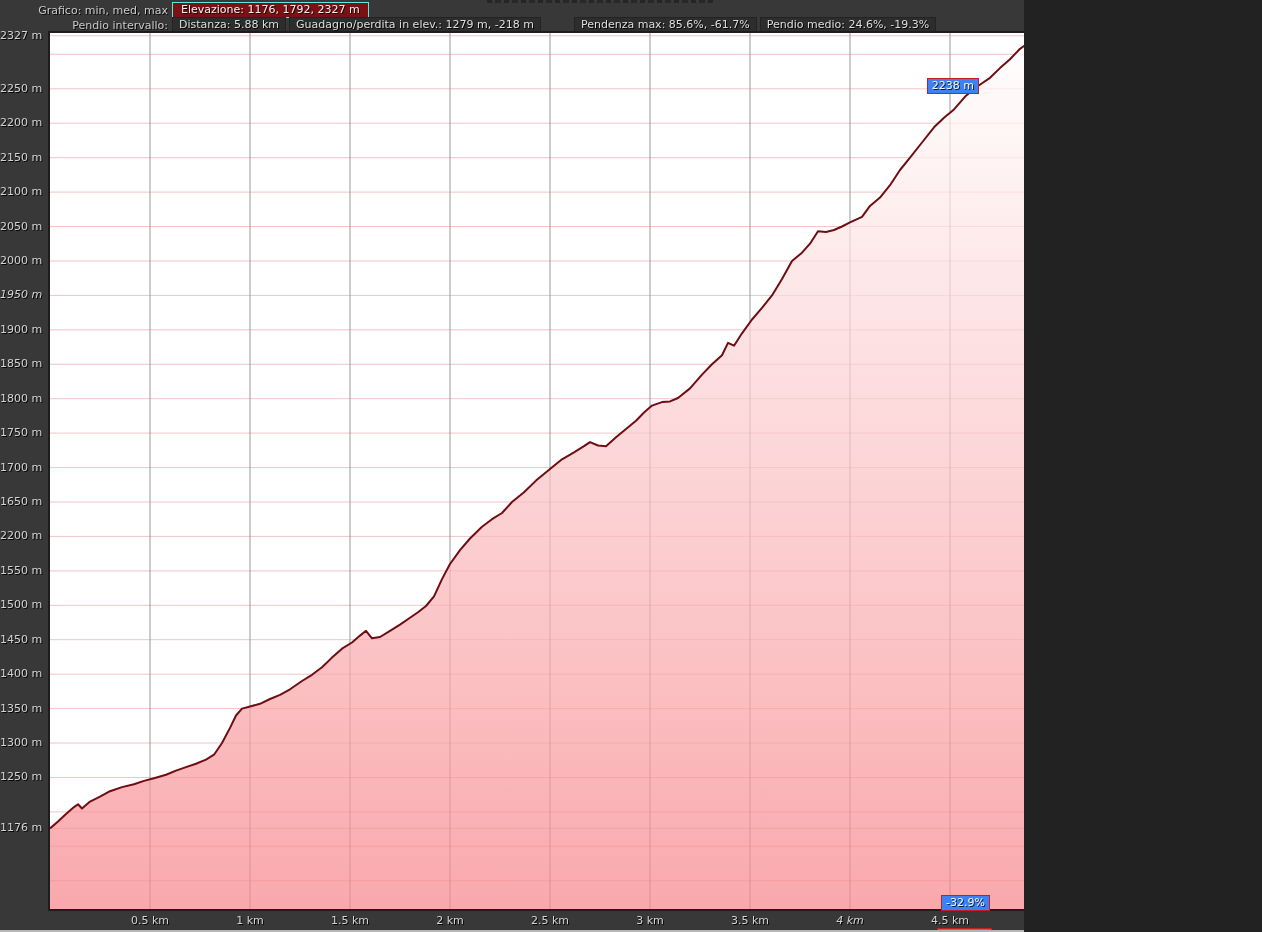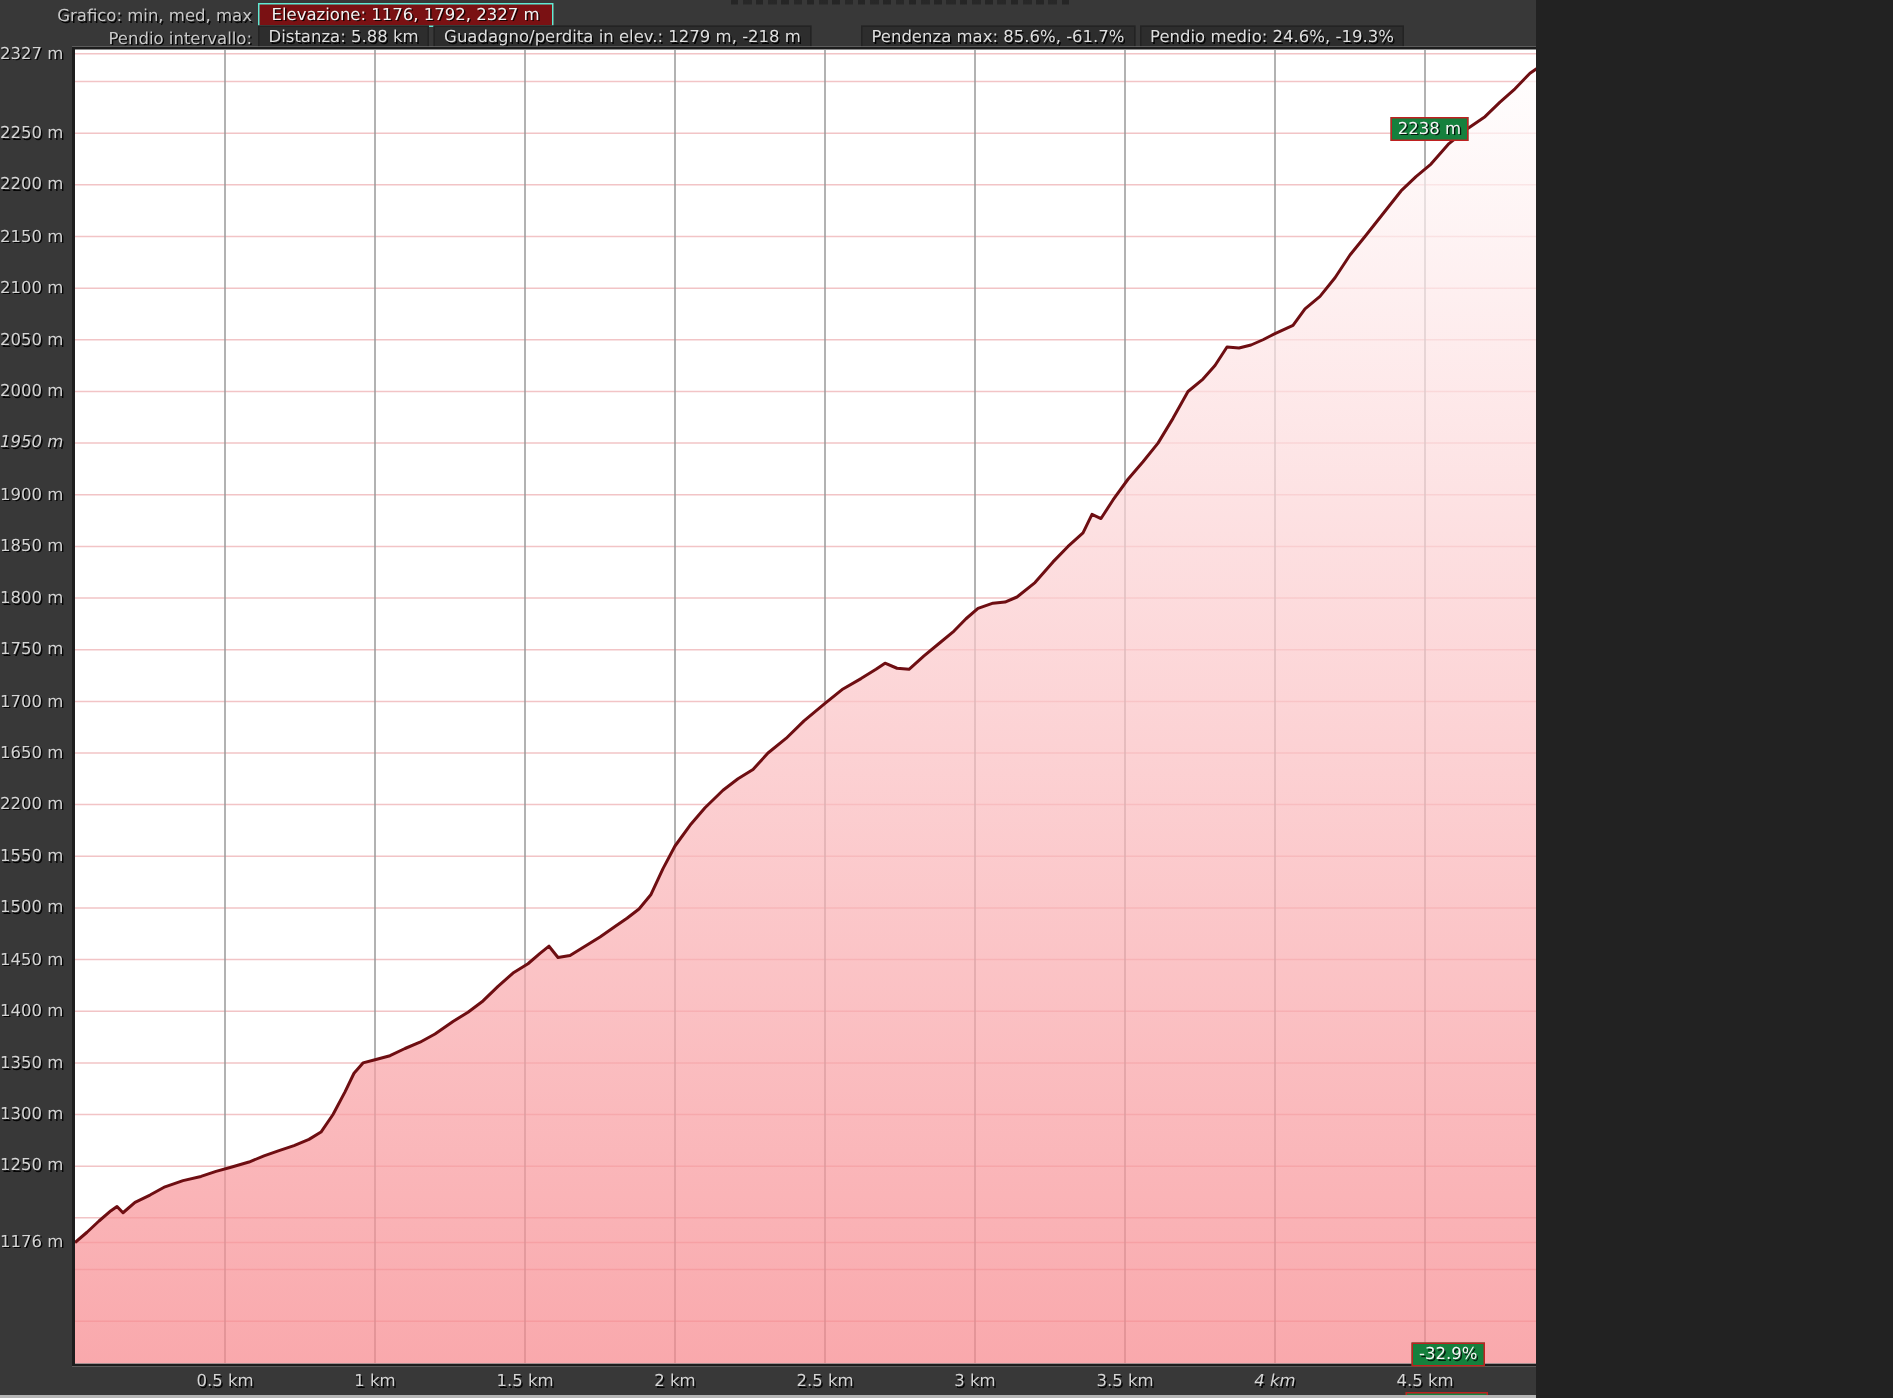--- a/index.html
+++ b/index.html
@@ -38,21 +38,21 @@
     background:#ffffff;border:2px solid #1d1d1d;box-sizing:border-box;
   }
   .plot svg{display:block;}
   .axis-label{
     position:absolute;color:#d4d4d4;text-shadow:1px 1px 0 rgba(0,0,0,.9);
     white-space:nowrap;
   }
   .ylab{width:44px;}
   .xlab{transform:translateX(-50%);}
   .xlab.hl,.badge{
-    transform:none;background:#15803d;border:1px solid #c02020;color:#f5f5f5;
+    transform:none;background:#3b82f6;border:1px solid #c02020;color:#f5f5f5;
     padding:0 4px;height:14px;line-height:14px;text-shadow:1px 1px 0 rgba(0,0,0,.8);
   }
   .badge{position:absolute;white-space:nowrap;}
   .badge.end-elev{top:78px;right:45px;}
   .badge.end-slope{top:895px;right:34px;}
   .bottom-strip{position:absolute;left:0;top:930px;width:100%;height:2px;background:#b5b5b5;}
 </style>
 </head>
 <body>
 

